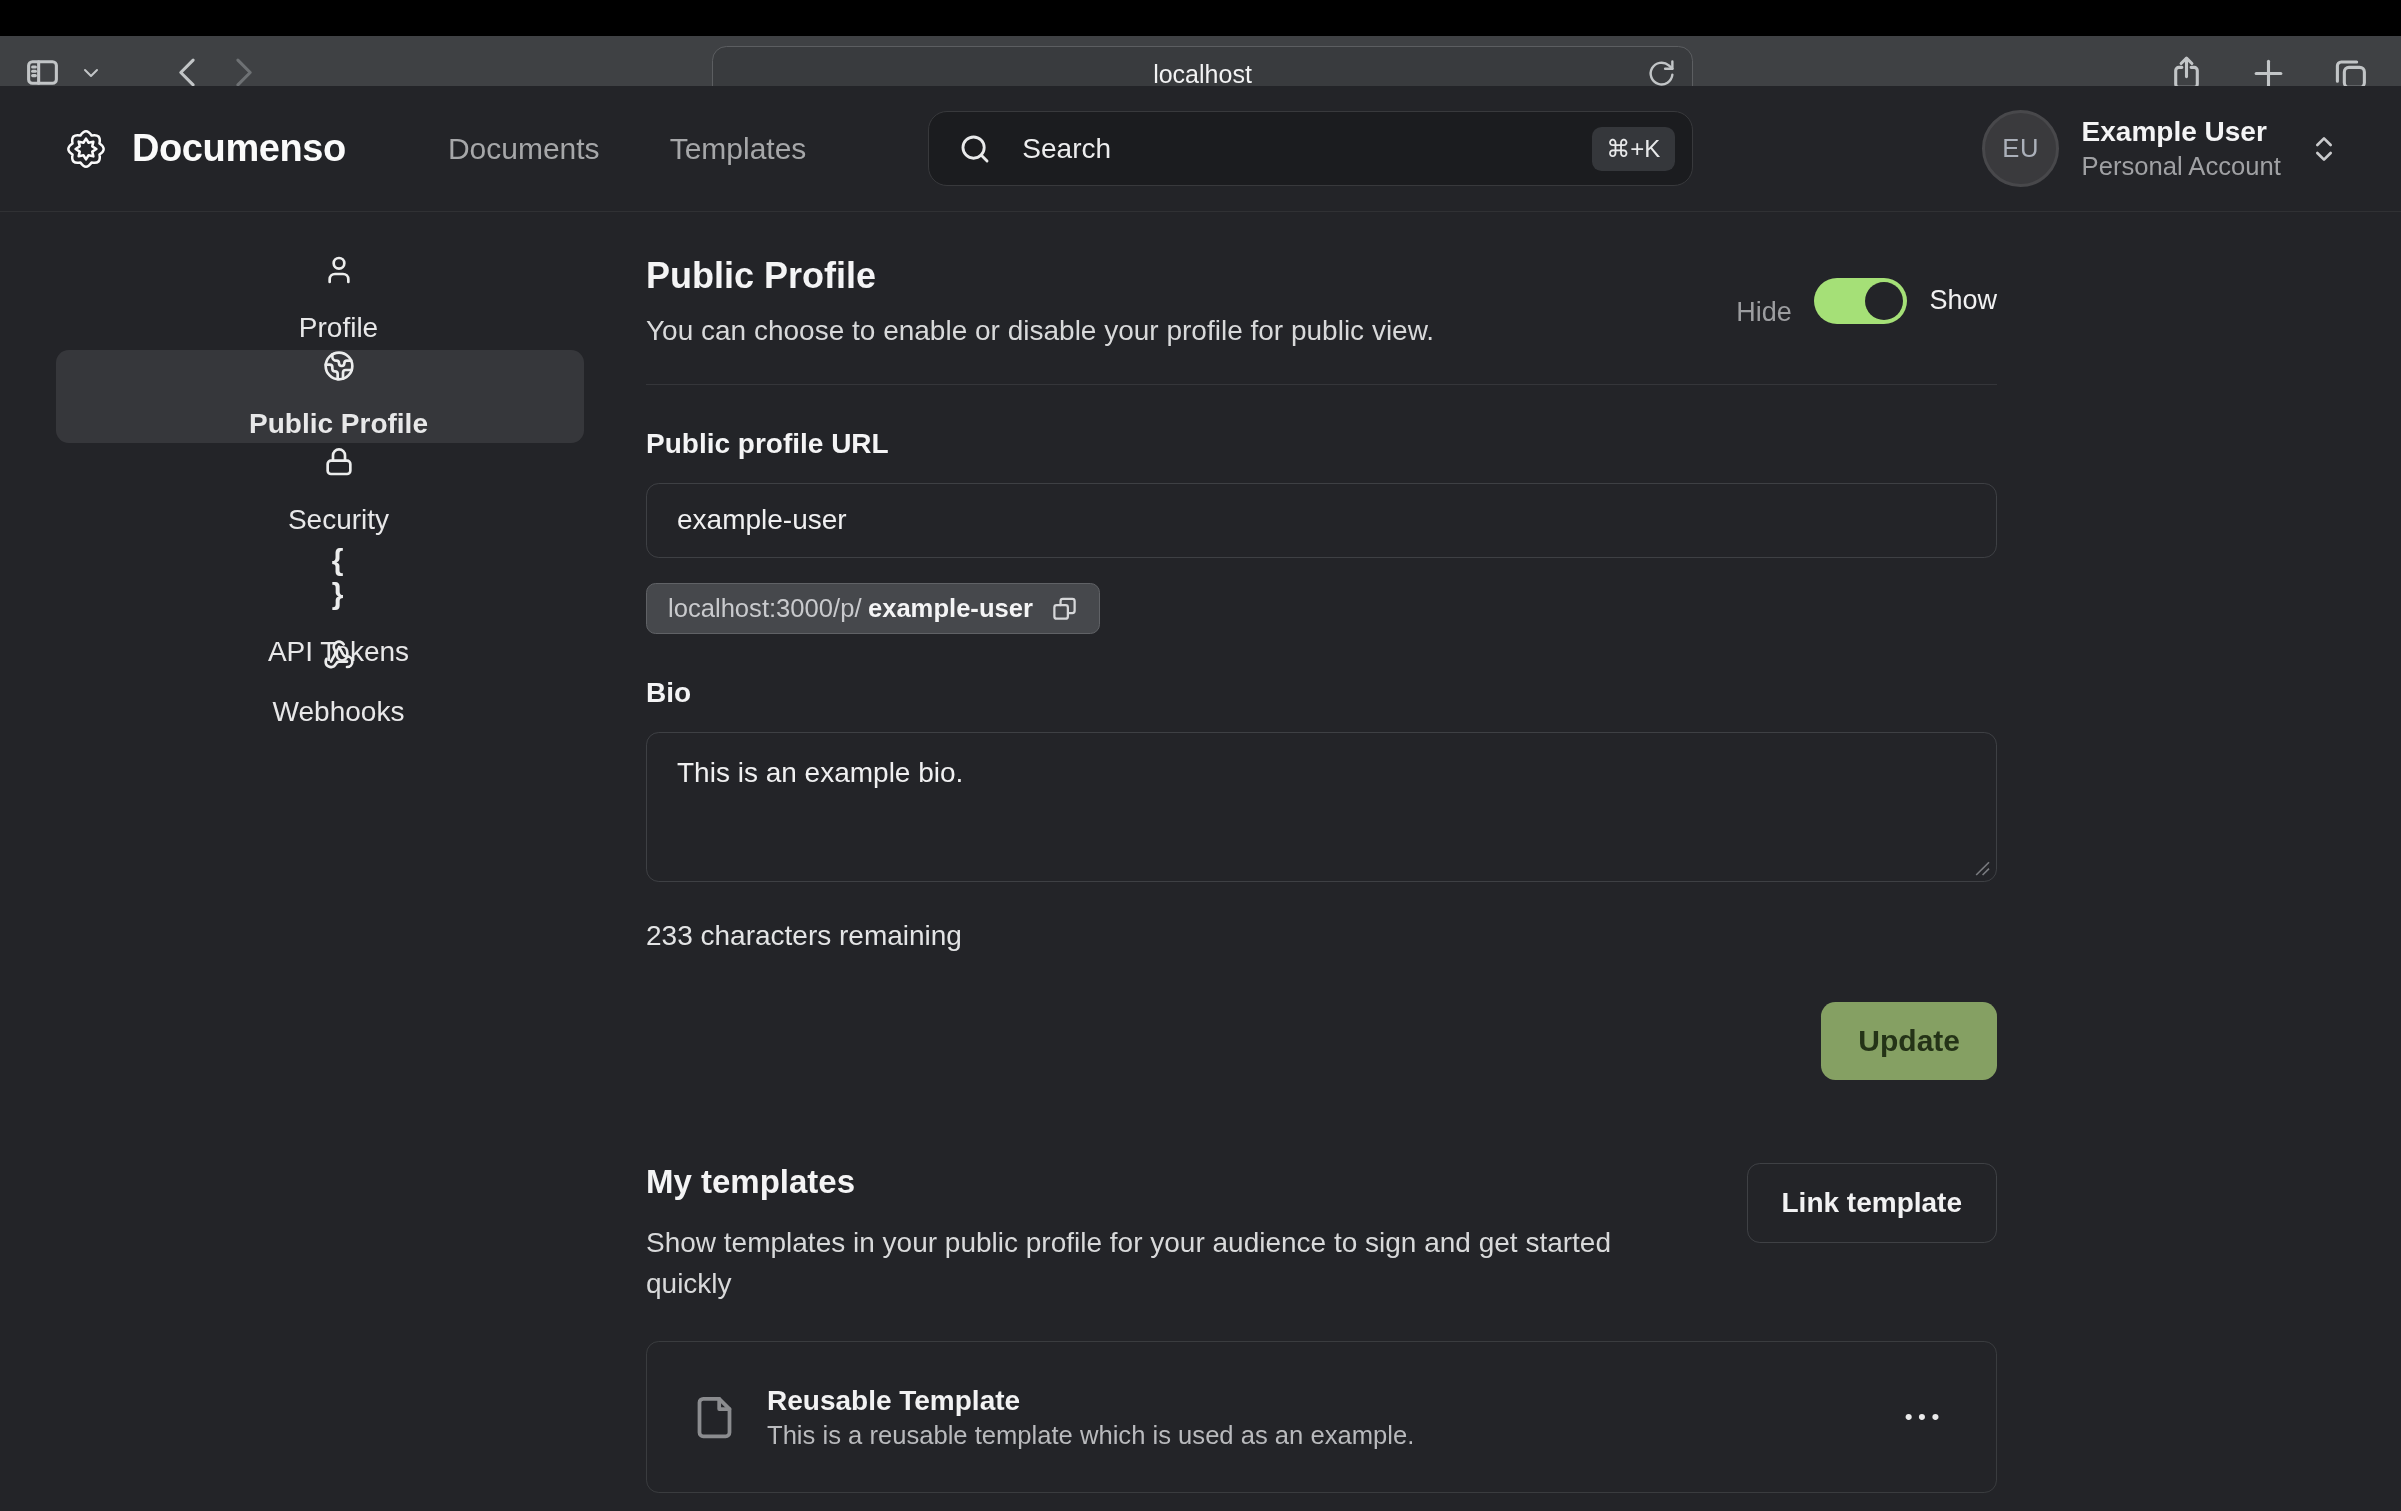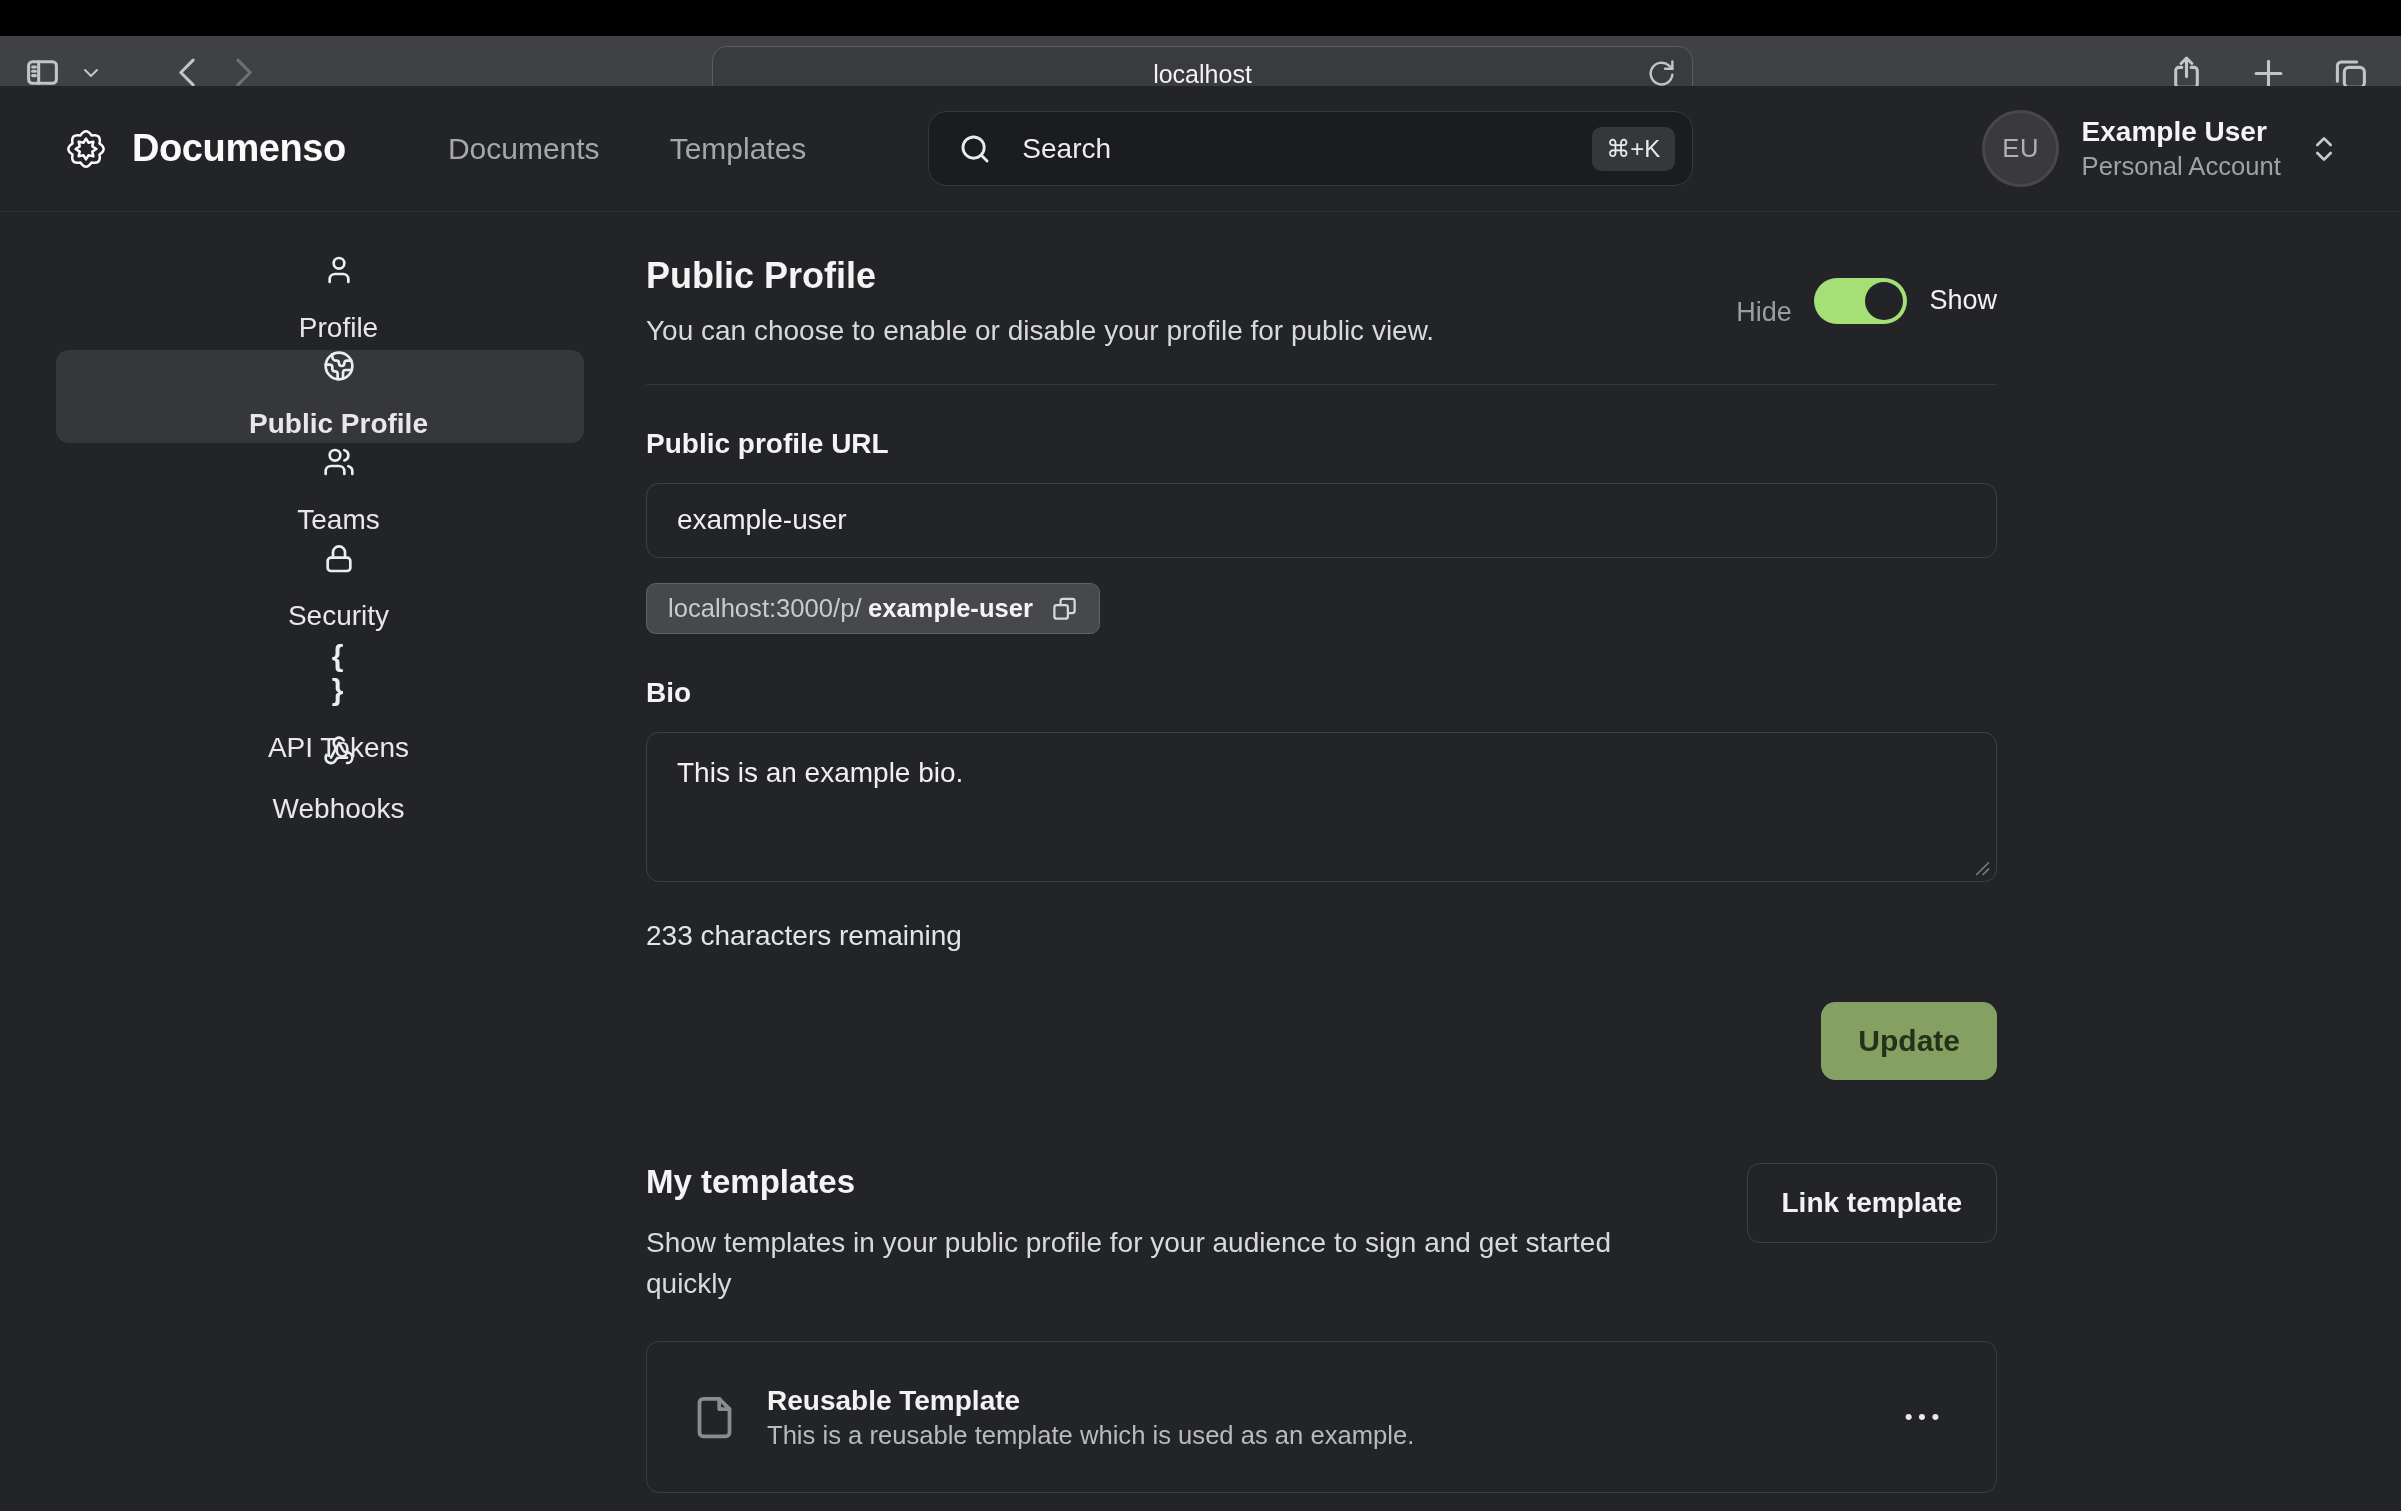--- a/index.html
+++ b/index.html
@@ -222,29 +222,20 @@
           <svg class="icon" viewBox="0 0 24 24">
               <circle cx="12" cy="12" r="10"></circle>
               <path d="M21.54 15H17a2 2 0 0 0-2 2v4.54"></path>
               <path d="M7 3.34V5a3 3 0 0 0 3 3a2 2 0 0 1 2 2c0 1.1.9 2 2 2a2 2 0 0 0 2-2c0-1.1.9-2 2-2h3.17"></path>
               <path d="M11 21.95V18a2 2 0 0 0-2-2a2 2 0 0 1-2-2v-1a2 2 0 0 0-2-2H2.05"></path>
             </svg>
           <span>Public Profile</span>
         </div>
         <div class="side-item">
           <svg class="icon" viewBox="0 0 24 24">
-              <path d="M16 21v-2a4 4 0 0 0-4-4H6a4 4 0 0 0-4 4v2"></path>
-              <circle cx="9" cy="7" r="4"></circle>
-              <path d="M22 21v-2a4 4 0 0 0-3-3.87"></path>
-              <path d="M16 3.13a4 4 0 0 1 0 7.75"></path>
-            </svg>
-          <span>Teams</span>
-        </div>
-        <div class="side-item">
-          <svg class="icon" viewBox="0 0 24 24">
               <rect x="3.5" y="11" width="17" height="10" rx="2.5"></rect>
               <path d="M7.5 11V7a4.5 4.5 0 0 1 9 0v4"></path>
             </svg>
           <span>Security</span>
         </div>
         <div class="side-item">
           <span class="braces">{ }</span>
           <span>API Tokens</span>
         </div>
         <div class="side-item">

